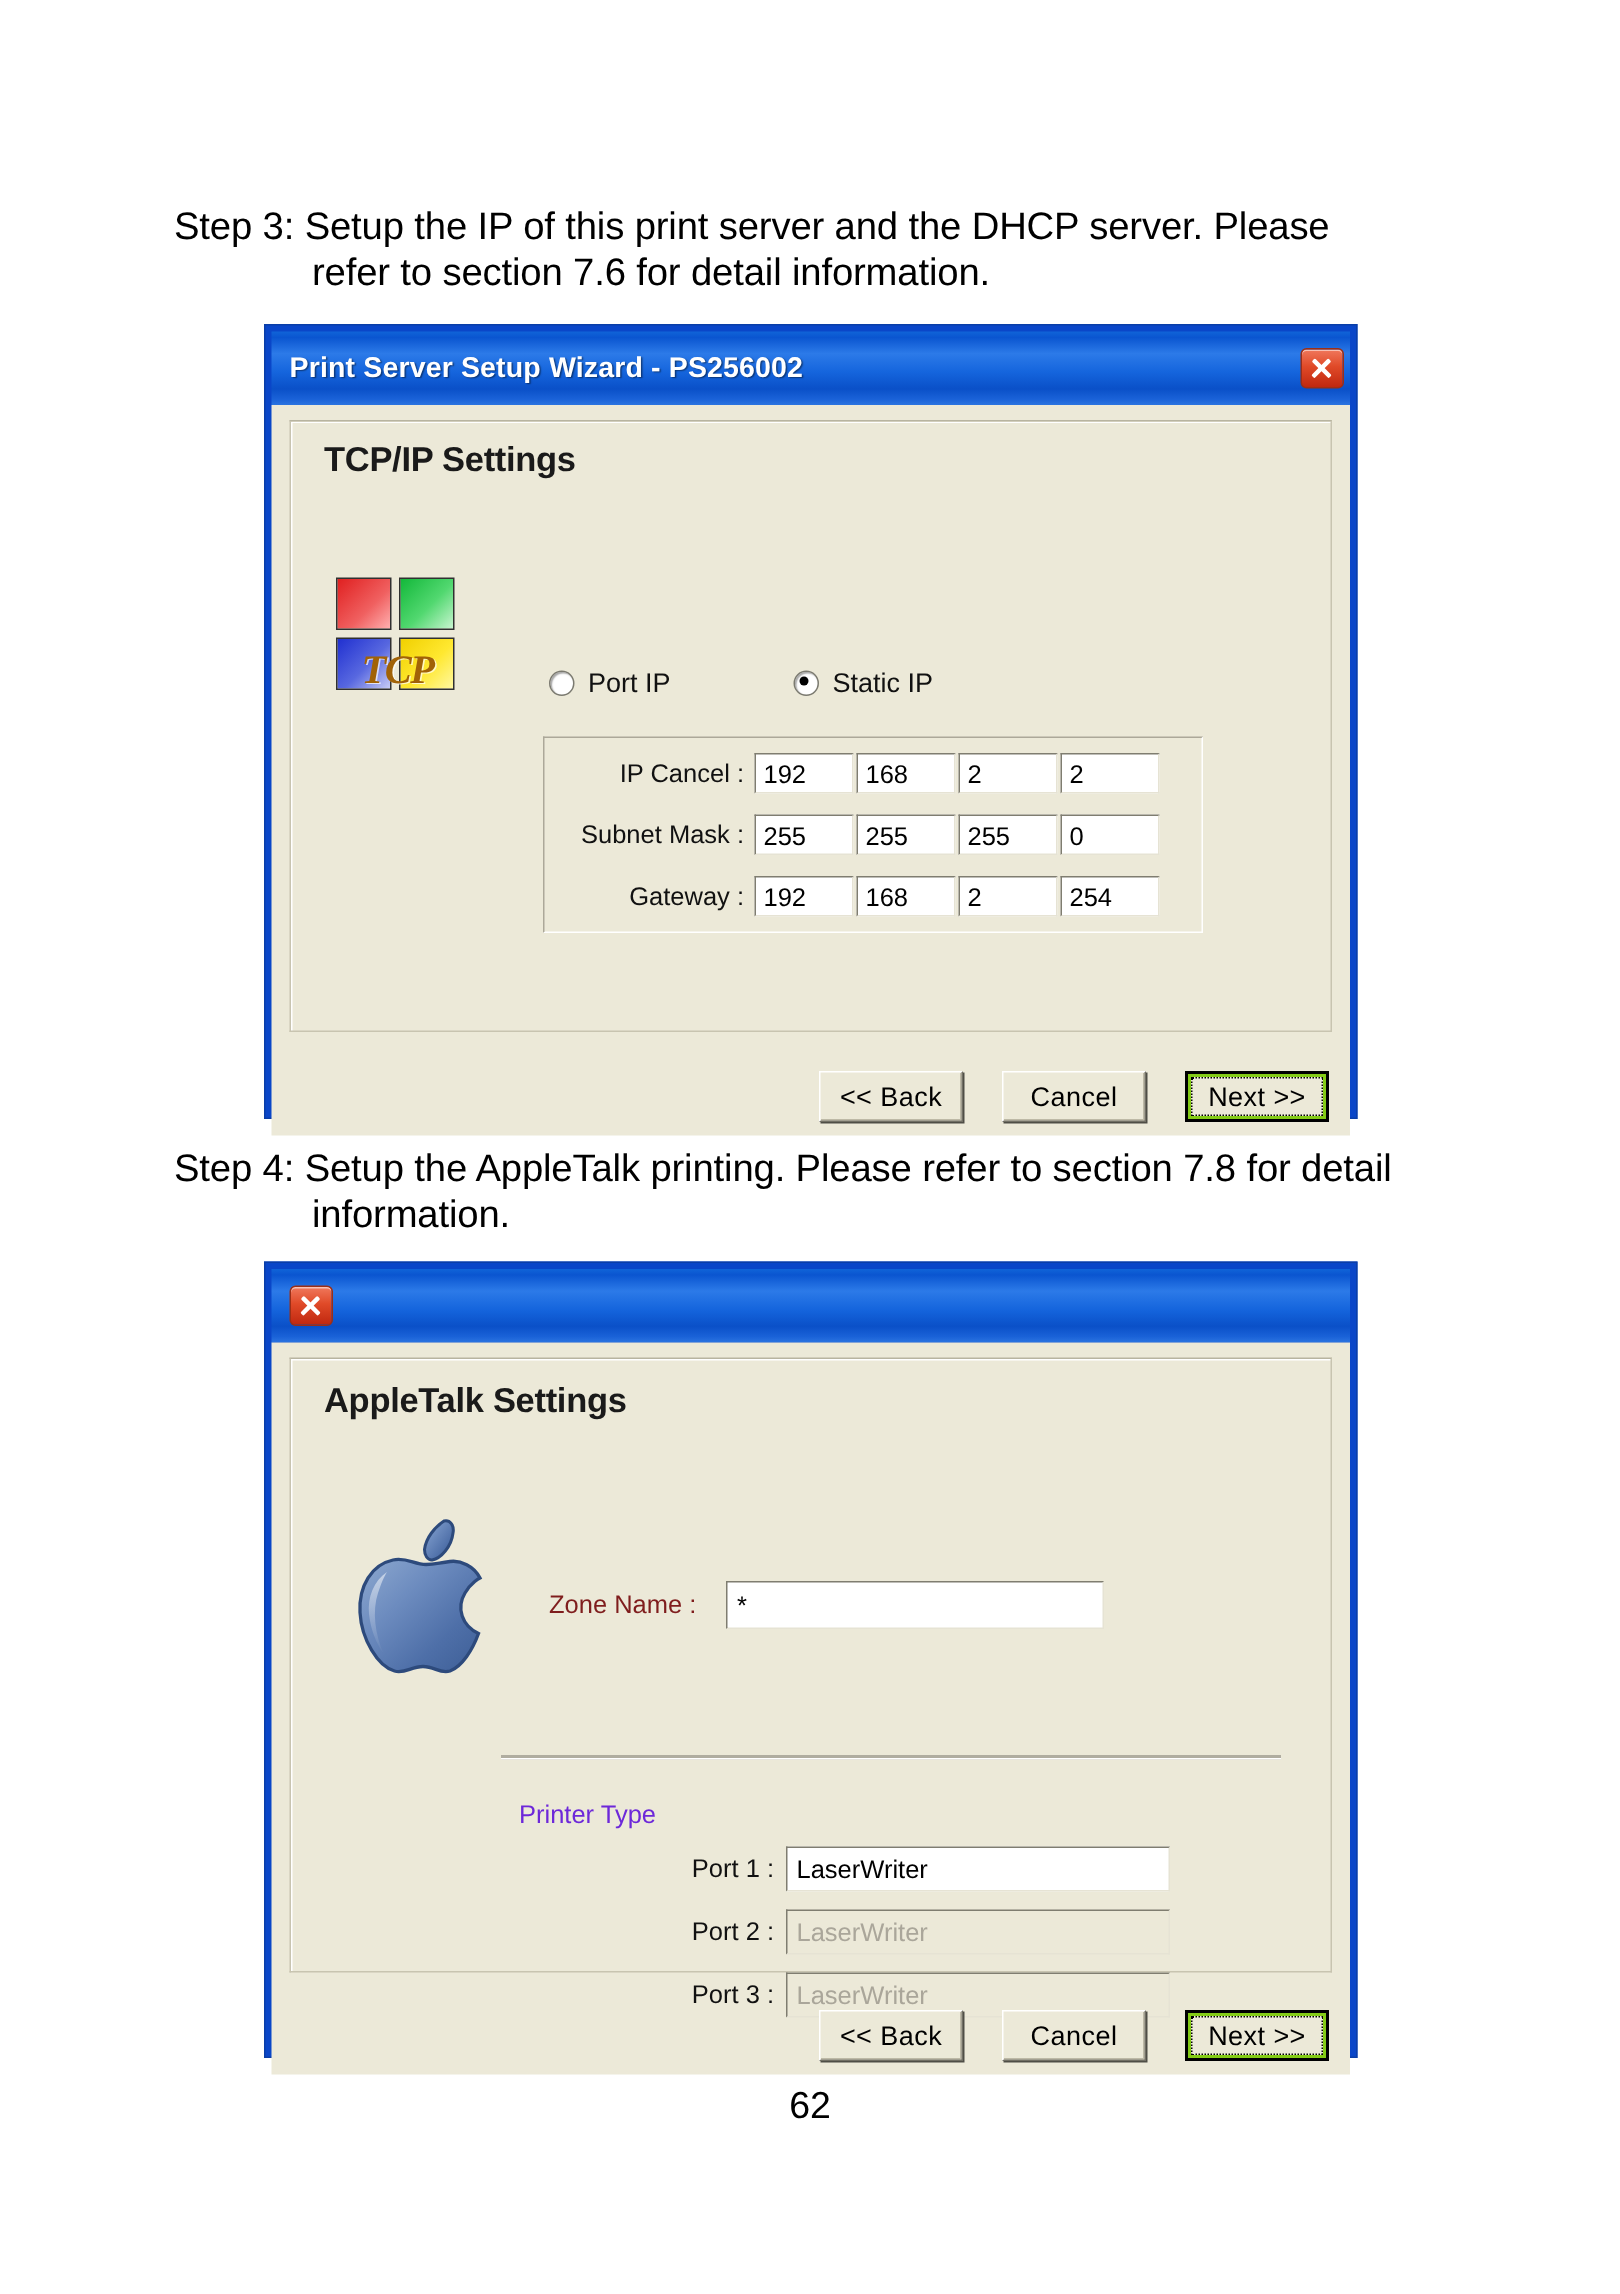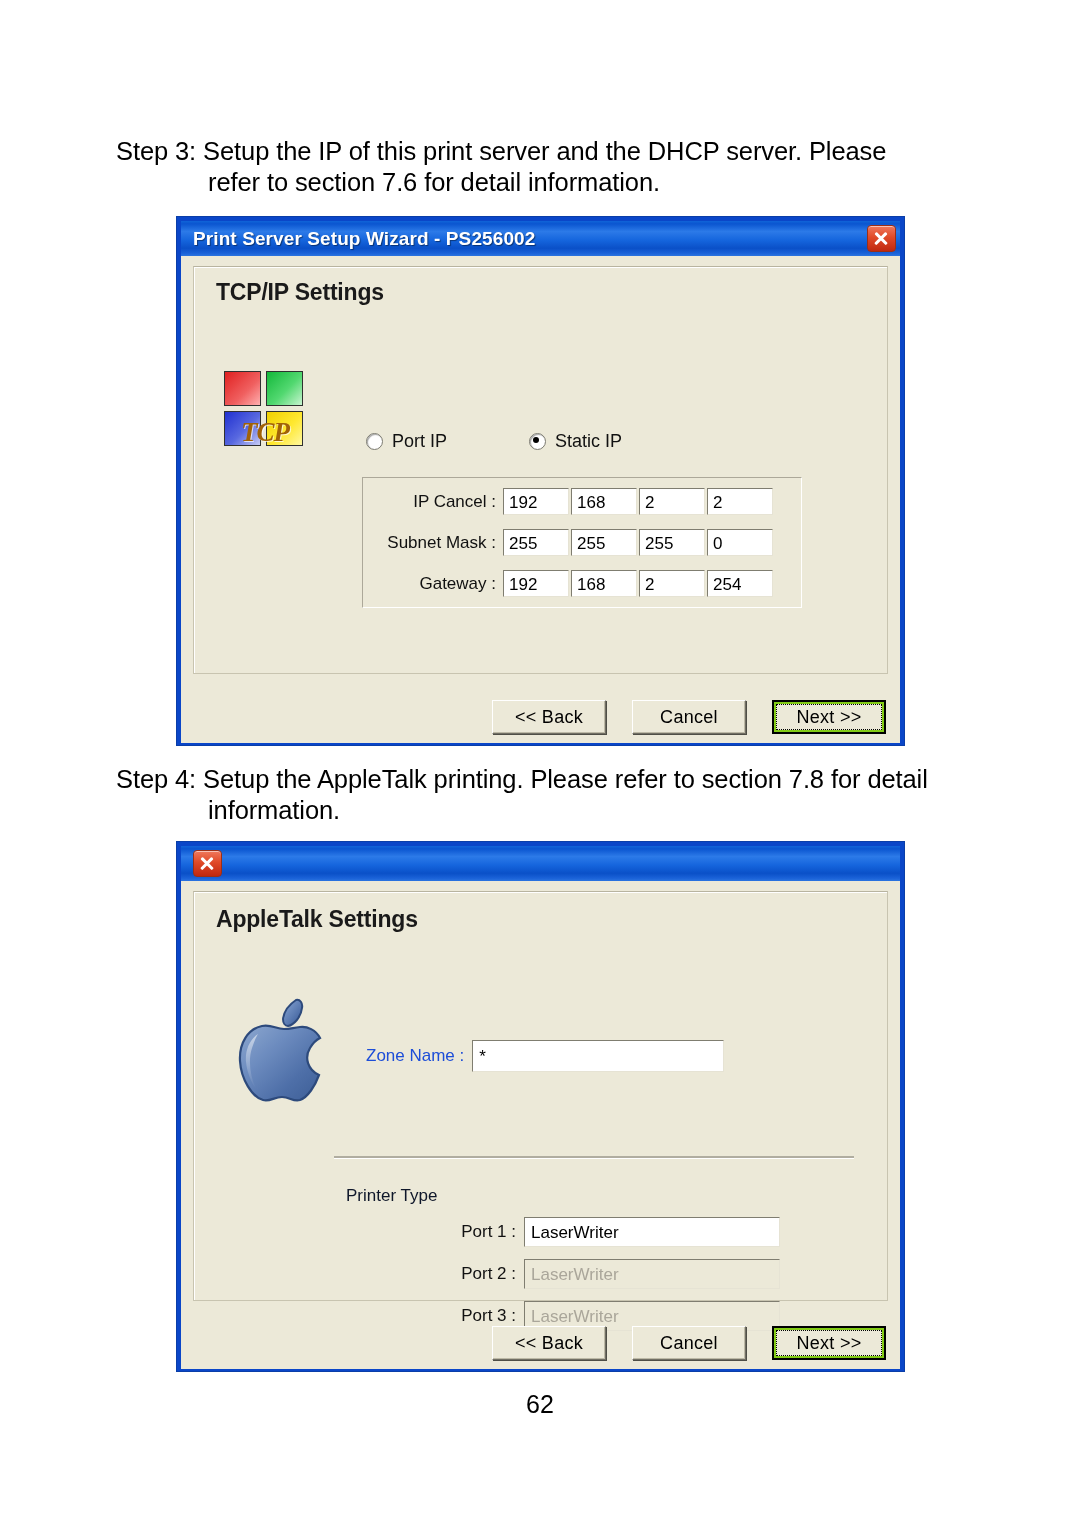--- a/index.html
+++ b/index.html
@@ -45,21 +45,21 @@
     position: absolute;
     background: #0a46c8;
     border: 1px solid #0a3ea8;
     box-sizing: border-box;
     padding: 4px;
   }
   #dialog-tcpip   { left: 176px; top: 216px;  width: 729px; height: 530px; }
   #dialog-apple   { left: 176px; top: 841px;  width: 729px; height: 531px; }
 
   .titlebar {
-    height: 35px;
+    height: 49px;
     background: linear-gradient(to bottom,
         #1064d8 0%, #0a55d0 8%, #2c7ae8 30%, #1565dd 55%,
         #0a50c8 78%, #1a62d8 92%, #2b74e0 100%);
     display: flex;
     align-items: center;
     padding: 0 4px 0 12px;
     box-sizing: border-box;
     position: relative;
   }
   .titlebar-text {
@@ -271,21 +271,21 @@
 
   
   .btn-row {
     position: absolute;
     right: 14px;
     bottom: 9px;
     display: flex;
     align-items: center;
   }
   .btn {
-    width: 114px;
+    width: 96px;
     height: 34px;
     background: #ece9d8;
     border: 1px solid #ffffff;
     border-right-color: #716f64;
     border-bottom-color: #716f64;
     box-shadow: 1px 1px 0 #4f4e46, inset -1px -1px 0 #bdb9a6;
     font-size: 18px;
     color: #000;
     display: flex;
     align-items: center;
@@ -320,21 +320,21 @@
   }
 
   
   .zone-row {
     position: absolute;
     left: 172px;
     top: 148px;
     display: flex;
     align-items: center;
   }
-  .zone-label { font-size: 17px; color: #1d4ed8; margin-right: 8px; white-space: nowrap; }
+  .zone-label { font-size: 17px; color: #7f1d1d; margin-right: 20px; white-space: nowrap; }
   .zone-input {
     width: 252px;
     height: 32px;
     background: #ffffff;
     border: 1px solid #7f7d70;
     border-right-color: #e6e3d4;
     border-bottom-color: #e6e3d4;
     box-sizing: border-box;
     font-size: 17px;
     color: #000;
@@ -351,21 +351,21 @@
     height: 2px;
     background: #b0ada0;
     border-bottom: 1px solid #ffffff;
   }
 
   .printer-type-label {
     position: absolute;
     left: 152px;
     top: 294px;
     font-size: 17px;
-    color: #0f172a;
+    color: #6d28d9;
   }
 
   .port-list {
     position: absolute;
     left: 240px;
     top: 325px;
   }
   .port-row {
     display: flex;
     align-items: center;

